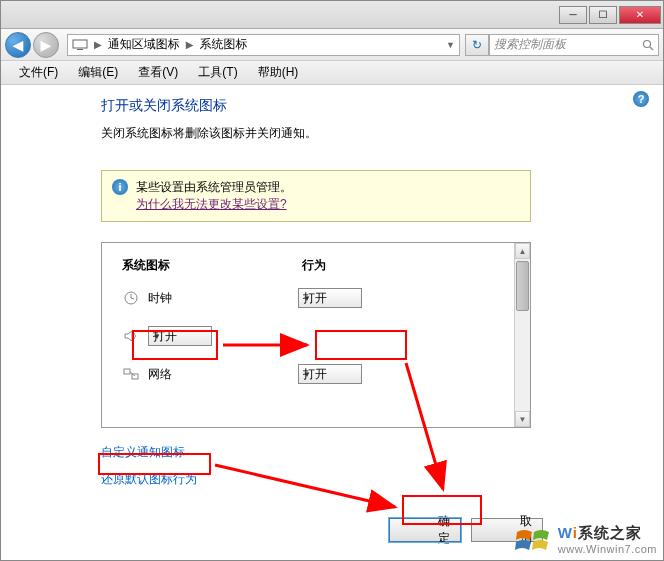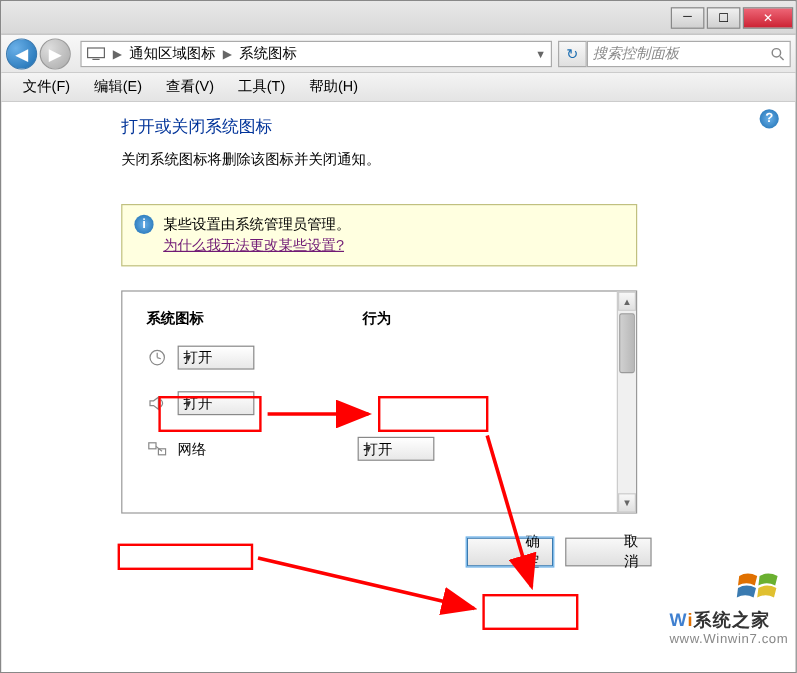--- a/index.html
+++ b/index.html
@@ -41,21 +41,21 @@
 .linksection { margin-top: 16px; }
 .linksection .link { color: #0066cc; cursor: pointer; display: inline-block; margin-bottom: 10px; }
 .btnbar { display: flex; justify-content: flex-end; padding-right: 100px; margin-top: 20px; }
 .dlgbtn { width: 72px; height: 24px; border: 1px solid #888; background: linear-gradient(to bottom,#f8f8f8,#e0e0e0); display: flex; align-items: center; justify-content: center; cursor: pointer; margin-left: 10px; padding-left: 48px; }
 .dlgbtn.primary { border: 1px solid #3a7ab0; outline: 1px solid #6ab0e8; }
 
 .hl { position: absolute; border: 2px solid #ff0000; pointer-events: none; }
 .arrow { position: absolute; pointer-events: none; }
 
 svg { display: block; }
-.watermark { position: absolute; right: 6px; bottom: 21px; display: flex; align-items: flex-end; flex-direction: column; }
+.watermark { position: absolute; right: 6px; bottom: 0; display: flex; align-items: flex-start; }
 .watermark .logo { width: 40px; height: 36px; margin-right: 4px; }
 .watermark .txt .l1 { font-size: 15px; font-weight: bold; letter-spacing: 1px; }
 .watermark .txt .l1 .w { color: #4080d0; } .watermark .txt .l1 .i { color: #e07000; } .watermark .txt .l1 .rest { color: #333; }
 .watermark .txt .l2 { font-size: 11px; color: #888; letter-spacing: 0.5px; }
 </style>
 </head>
 <body>
 
 <div class="titlebar">
   <div class="winbtn">─</div>
@@ -126,20 +126,21 @@
       </div>
 
       <div class="row">
         <div class="icon">
           <svg width="16" height="16">
               <circle cx="8" cy="8" r="6" fill="none" stroke="#888"></circle>
               <line x1="8" y1="8" x2="8" y2="4" stroke="#888"></line>
               <line x1="8" y1="8" x2="11" y2="9" stroke="#888"></line>
             </svg>
         </div>
+        <div class="label">时钟</div>
         <div class="select">
           <span>打开</span>
           <span class="arrow">▼</span>
         </div>
       </div>
 
       <div class="row">
         <div class="icon">
           <svg width="16" height="16">
               <polygon points="2,6 5,6 9,3 9,13 5,10 2,10" fill="none" stroke="#888"></polygon>
@@ -167,20 +168,24 @@
         </div>
       </div>
     </div>
     <div class="scrollbar">
       <div class="arr up">▲</div>
       <div class="thumb"></div>
       <div class="arr dn">▼</div>
     </div>
   </div>
 
+  <div class="linksection">
+    <div><span class="link">自定义通知图标</span></div>
+    <div><span class="link">还原默认图标行为</span></div>
+  </div>
 
   <div class="btnbar">
     <div class="dlgbtn primary">确定</div>
     <div class="dlgbtn">取消</div>
   </div>
 </div>
 
 <div class="hl" style="left:131px; top:329px; width:86px; height:30px;"></div>
 <div class="hl" style="left:314px; top:329px; width:92px; height:30px;"></div>
 <div class="hl" style="left:97px; top:452px; width:113px; height:22px;"></div>

